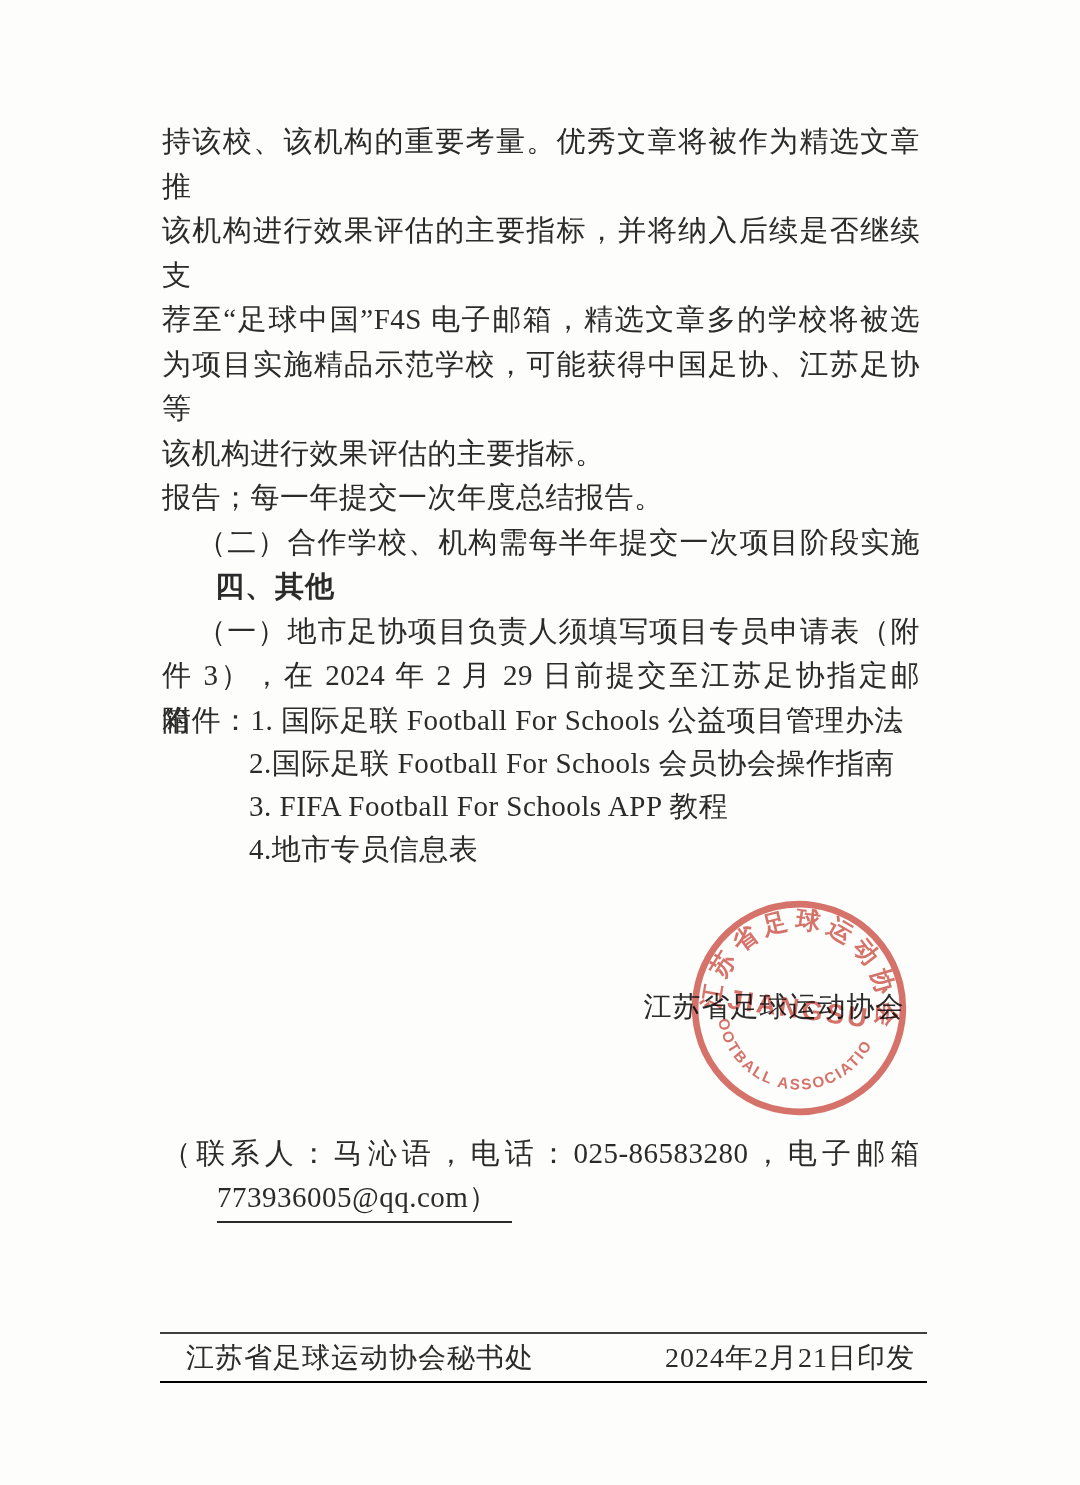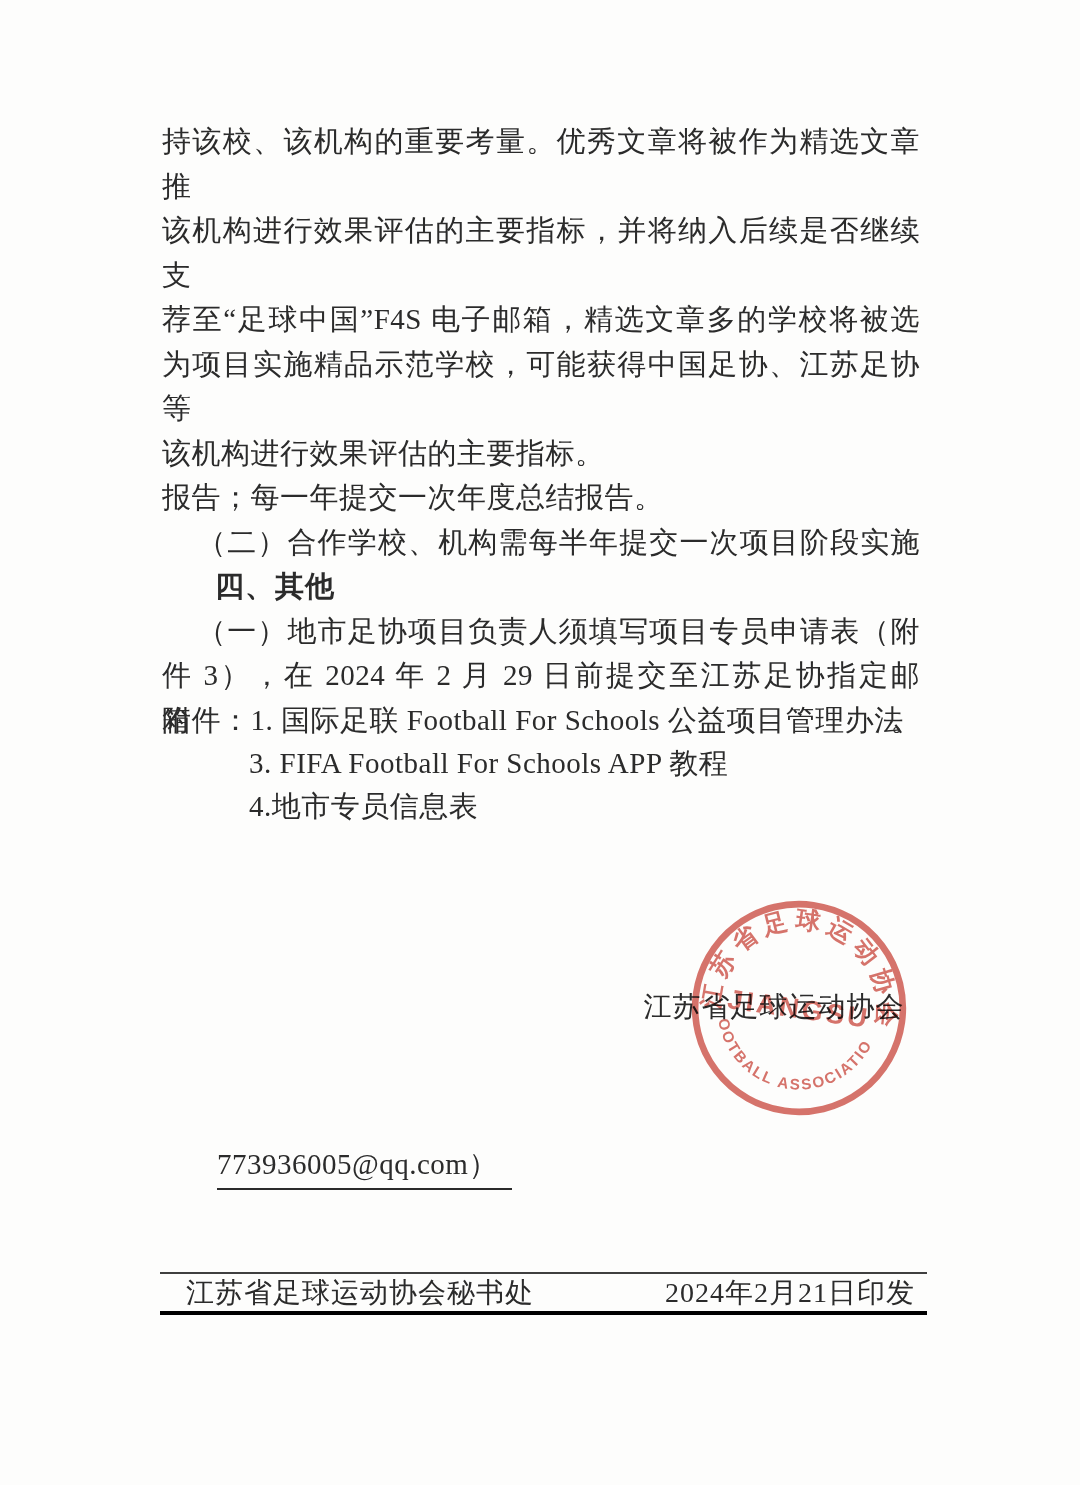--- a/index.html
+++ b/index.html
@@ -55,31 +55,31 @@
   .stamp .arc-en{
     font-size:15px;font-weight:bold;letter-spacing:2px;
     font-family:"Liberation Sans","DejaVu Sans",sans-serif;
   }
   
   .contact{
     position:absolute;left:162px;top:1132px;width:758px;
     font-size:29px;line-height:43px;letter-spacing:0.5px;
   }
   .contact .c1{text-align:justify;text-align-last:justify;}
-  .contact .c2{padding-left:55px;margin-top:11px;}
+  .contact .c2{padding-left:55px;margin-top:1px;}
   .contact .email{
     display:inline-block;
     border-bottom:2.5px solid #2b2b2b;
     padding-right:14px;padding-bottom:2px;
   }
   
   .doc-footer{
-    position:absolute;left:160px;top:1272px;width:767px;height:43px;
+    position:absolute;left:160px;top:1332px;width:767px;height:51px;
     box-sizing:border-box;
-    border-top:2px solid #3f3f3f;border-bottom:4px solid #000000;
+    border-top:2px solid #3f3f3f;border-bottom:2px solid #000000;
     display:flex;justify-content:space-between;align-items:center;
     font-size:28px;padding:0 12px 0 26px;letter-spacing:1px;
   }
 </style>
 </head>
 <body>
 
 <div class="page">
 
   <section class="doc-body">
@@ -90,20 +90,21 @@
     <p class="ln">该机构进行效果评估的主要指标。</p>
     <p class="ln">报告；每一年提交一次年度总结报告。</p>
     <p class="ln fill ind">（二）合作学校、机构需每半年提交一次项目阶段实施</p>
     <p class="ln head">四、其他</p>
     <p class="ln fill ind">（一）地市足协项目负责人须填写项目专员申请表（附</p>
     <p class="ln fill">件 3），在 2024 年 2 月 29 日前提交至江苏足协指定邮箱。</p>
   </section>
 
   <section class="attachments">
     <p class="ln"><span>附件：</span><span>1. 国际足联 Football For Schools 公益项目管理办法</span></p>
+    <p class="ln item">2.国际足联 Football For Schools 会员协会操作指南</p>
     <p class="ln item">3. FIFA Football For Schools APP 教程</p>
     <p class="ln item">4.地市专员信息表</p>
   </section>
 
   <div class="signature">
     <p class="sig-org">江苏省足球运动协会</p>
   </div>
 
   <div class="stamp">
     <svg width="224" height="224" viewBox="0 0 220 220">
@@ -116,20 +117,21 @@
         </text>
         <text class="center-en" x="110" y="120" fill="#cf554b">JIANGSU</text>
         <text class="arc-en" fill="#cf554b">
           <textPath href="#arcBot" startOffset="50%" text-anchor="middle">FOOTBALL ASSOCIATION</textPath>
         </text>
       </g>
     </svg>
   </div>
 
   <section class="contact">
+    <p class="ln c1">（联系人：马沁语，电话：025-86583280，电子邮箱</p>
     <p class="ln c2"><span class="email">773936005@qq.com）</span></p>
   </section>
 
   <footer class="doc-footer">
     <span>江苏省足球运动协会秘书处</span>
     <span>2024年2月21日印发</span>
   </footer>
 
 </div>
 

